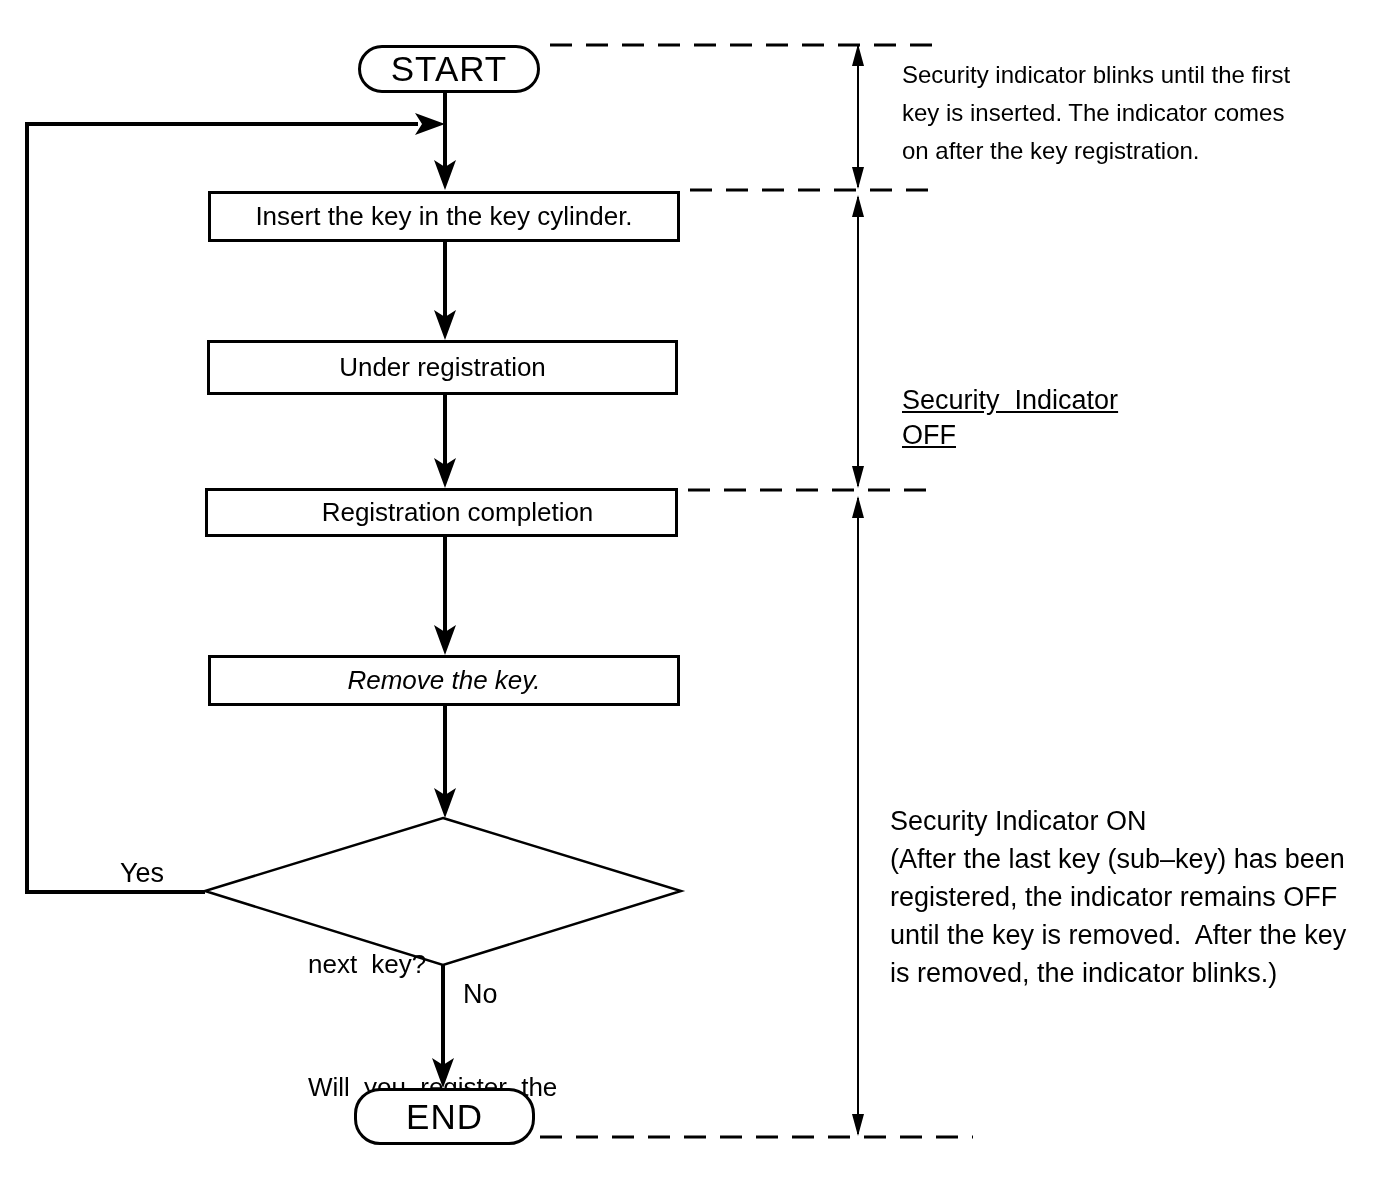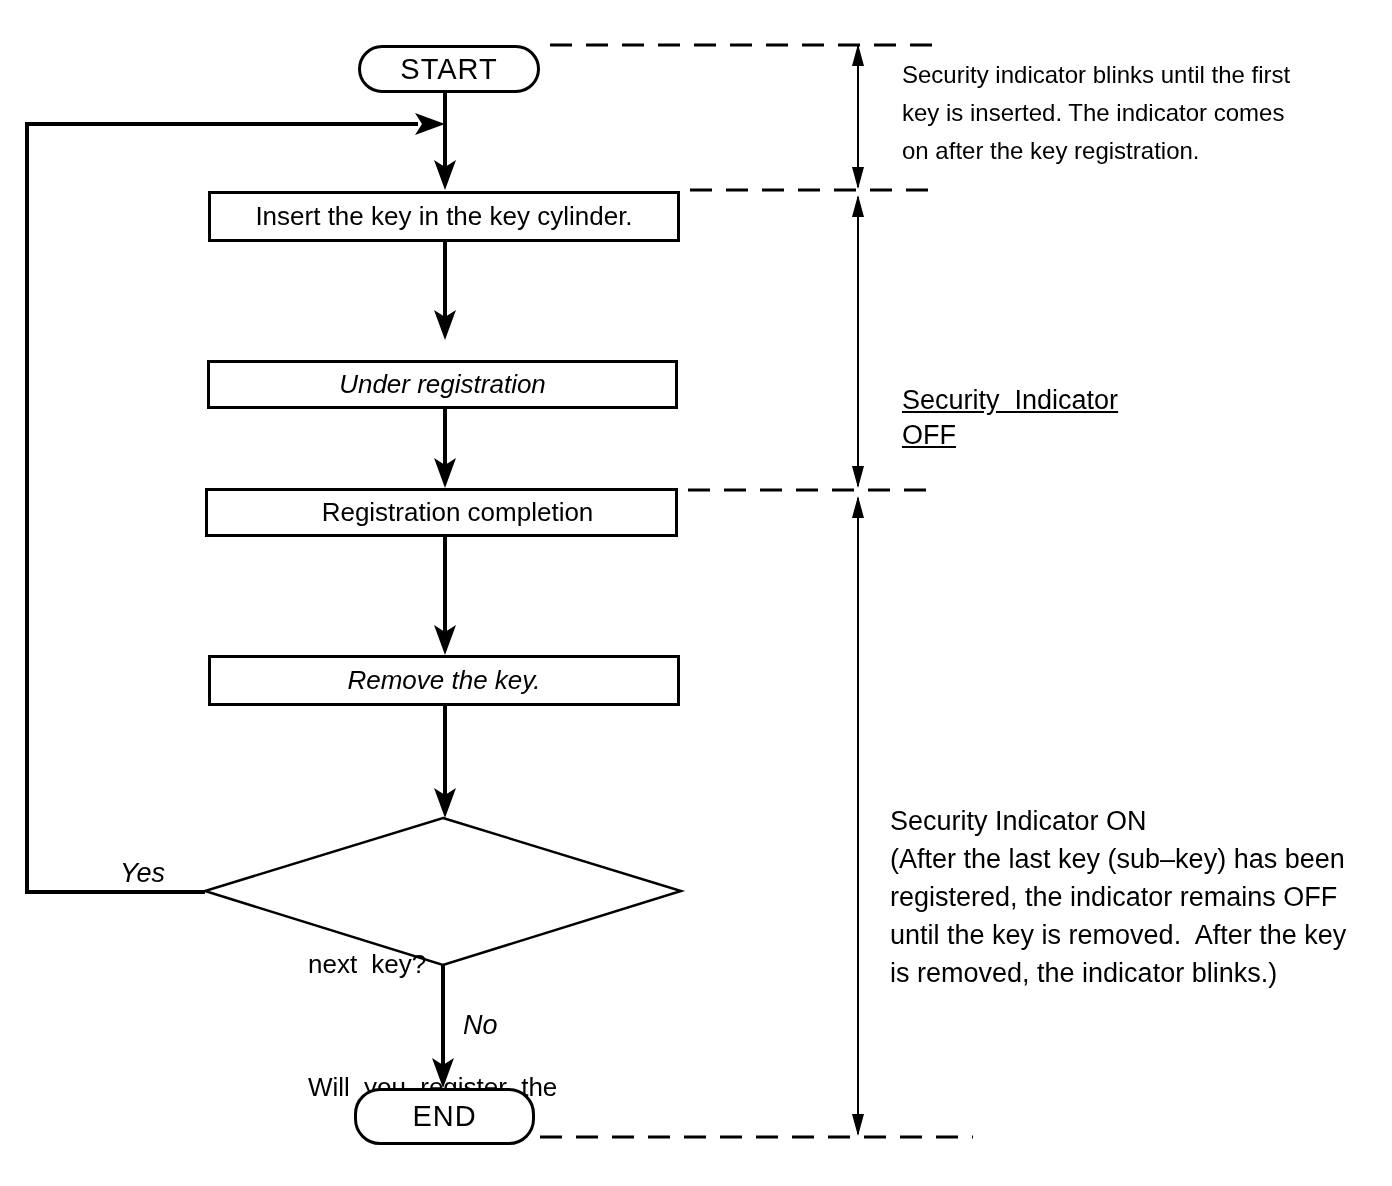--- a/index.html
+++ b/index.html
@@ -6,26 +6,26 @@
   .canvas{
     position:relative;width:1392px;height:1186px;background:#ffffff;
     font-family:"Liberation Sans", sans-serif;color:#000;overflow:hidden;
   }
   .layer{position:absolute;left:0;top:0;}
   .node{
     position:absolute;display:flex;align-items:center;justify-content:center;
     border:3px solid #000;background:#fff;box-sizing:border-box;
     font-size:26px;text-align:center;
   }
-  .stadium{border-radius:26px;font-size:29px;letter-spacing:1px;}
+  .stadium{border-radius:26px;font-size:35px;letter-spacing:1px;}
   .diamond-text{
     position:absolute;left:308px;top:862px;font-size:26px;line-height:41px;
     word-spacing:7px;white-space:pre;
   }
-  .edge-label{position:absolute;font-size:27px;font-style:italic;}
+  .edge-label{position:absolute;font-size:27px;}
   .annotation{position:absolute;}
   .annotation div{white-space:pre;}
   .ann-top{left:902px;top:56px;font-size:24px;line-height:38px;}
   .ann-mid{left:902px;top:383px;font-size:27px;line-height:35px;text-decoration:underline;}
   .ann-bottom{left:890px;top:802px;font-size:27px;line-height:38px;}
 </style>
 </head>
 <body>
 
 <div class="canvas">
@@ -75,39 +75,39 @@
   </svg>
 
   <div class="node stadium" style="left:358px;top:45px;width:182px;height:48px;">
     <span>START</span>
   </div>
 
   <div class="node" style="left:208px;top:191px;width:472px;height:51px;">
     <span>Insert the key in the key cylinder.</span>
   </div>
 
-  <div class="node" style="left:207px;top:360px;width:471px;height:49px;font-style:italic;">
+  <div class="node" style="left:207px;top:340px;width:471px;height:55px;">
     <span>Under registration</span>
   </div>
 
   <div class="node" style="left:205px;top:488px;width:473px;height:49px;padding-left:32px;">
     <span>Registration completion</span>
   </div>
 
   <div class="node" style="left:208px;top:655px;width:472px;height:51px;font-style:italic;">
     <span>Remove the key.</span>
   </div>
 
   <div class="diamond-text">
     <div>next key?</div>
     <div>Will you register the</div>
   </div>
 
   <div class="edge-label" style="left:120px;top:858px;">Yes</div>
-  <div class="edge-label" style="left:463px;top:979px;margin-top:31px;">No</div>
+  <div class="edge-label" style="left:463px;top:979px;">No</div>
 
   <div class="node stadium" style="left:354px;top:1088px;width:181px;height:57px;">
     <span>END</span>
   </div>
 
   <div class="annotation ann-top">
     <div>Security indicator blinks until the first</div>
     <div>key is inserted. The indicator comes</div>
     <div>on after the key registration.</div>
   </div>

